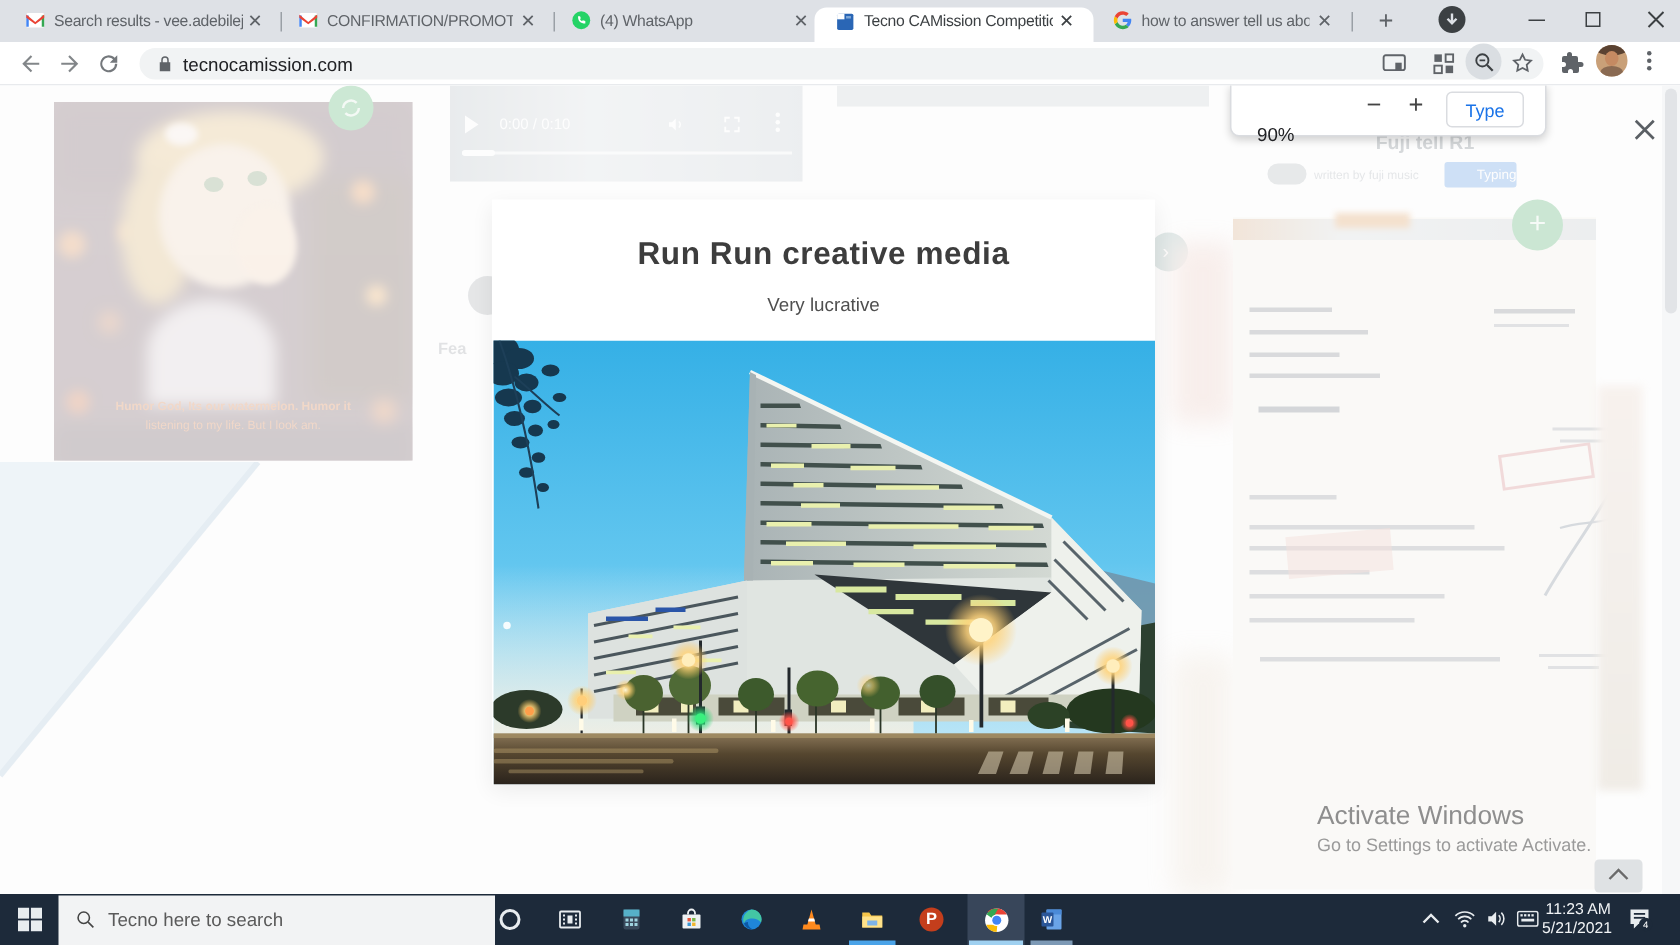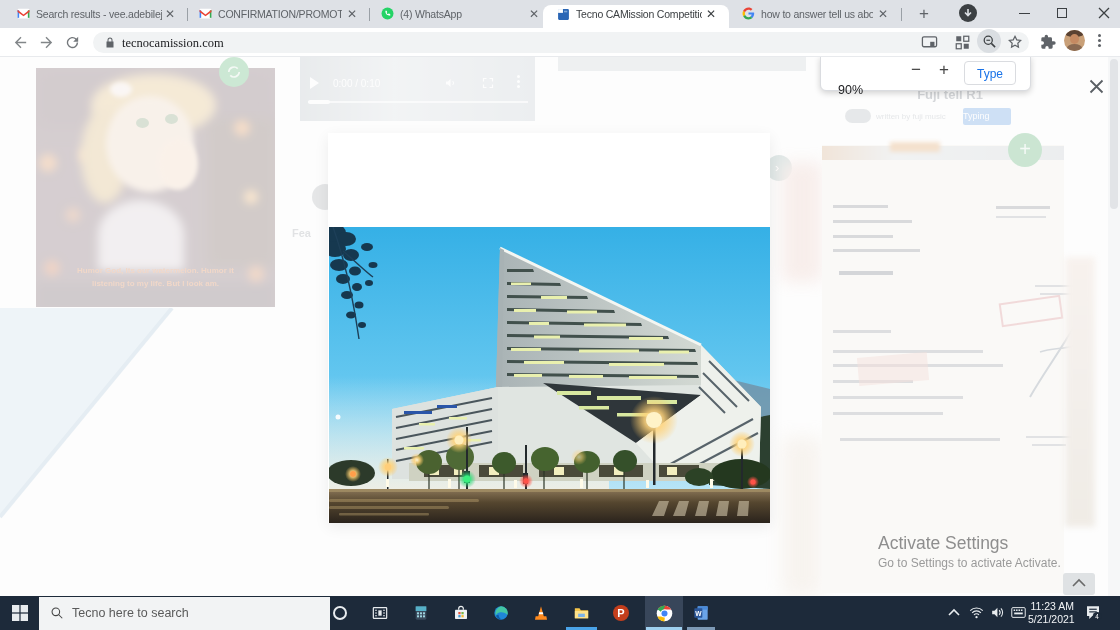--- a/index.html
+++ b/index.html
@@ -85,21 +85,21 @@
 
   <svg class="abs" style="left:64px;top:6px" width="17" height="17" viewBox="0 0 24 24">
       <path d="M17.6 6.4A8 8 0 1 0 20 12h-2.1a6 6 0 1 1-1.8-4.2L13 11h7V4l-2.4 2.4z" fill="#74787c"></path>
     </svg>
 
   <div class="abs" style="left:93px;top:4px;width:936px;height:21px;background:#f1f3f4;border-radius:11px;"></div>
 
   <svg class="abs" style="left:104px;top:8px" width="12" height="13" viewBox="0 0 24 24">
       <path d="M17 10V7a5 5 0 0 0-10 0v3H5v12h14V10h-2zm-8-3a3 3 0 0 1 6 0v3H9V7z" fill="#5f6368"></path>
     </svg>
-  <div class="abs" style="left:122px;top:8px;font-size:12.5px;color:#202124;font-family:Liberation Serif, serif;">tecnocamission.com</div>
+  <div class="abs" style="left:122px;top:8px;font-size:12.5px;color:#202124;">tecnocamission.com</div>
 
   <svg class="abs" style="left:921px;top:7px" width="17" height="15" viewBox="0 0 24 20">
       <rect x="2" y="2" width="20" height="14" rx="2" fill="none" stroke="#5f6368" stroke-width="1.8"></rect>
       <rect x="13" y="9" width="6" height="7" fill="#5f6368"></rect>
     </svg>
   <svg class="abs" style="left:955px;top:7px" width="15" height="15" viewBox="0 0 24 24" fill="#5f6368">
       <rect x="2" y="2" width="8" height="8"></rect>
       <rect x="14" y="2" width="8" height="8" fill="none" stroke="#5f6368" stroke-width="2"></rect>
       <rect x="2" y="14" width="8" height="8" fill="none" stroke="#5f6368" stroke-width="2"></rect>
       <rect x="14" y="14" width="8" height="8"></rect>
@@ -173,21 +173,21 @@
       <div class="abs" style="left:100px;top:50px;width:13px;height:10px;border-radius:50%;background:#6a8a58;"></div>
       <div class="abs" style="left:129px;top:46px;width:13px;height:10px;border-radius:50%;background:#6a8a58;"></div>
 
       <div class="abs" style="left:74px;top:14px;width:22px;height:15px;border-radius:50%;background:#f4e4dc;filter:blur(2px);"></div>
 
       <div class="abs" style="left:122px;top:70px;width:40px;height:52px;border-radius:50%;background:#f2cfae;filter:blur(2px);"></div>
 
       <div class="abs" style="left:62px;top:132px;width:86px;height:70px;border-radius:50% 50% 0 0;background:#d2c6cc;filter:blur(5px);"></div>
 
       <div class="abs" style="left:0;top:198px;width:239px;text-align:center;font-size:8px;color:#cf6526;font-weight:bold;">Humor God, Its our watermelon. Humor it</div>
-      <div class="abs" style="left:0;top:211px;width:239px;text-align:center;font-size:8px;color:#cf6526;font-weight:bold;">listening to my life. But I look am.</div>
+      <div class="abs" style="left:0;top:211px;width:239px;text-align:center;font-size:8px;color:#cf6526;font-weight:normal;">listening to my life. But I look am.</div>
     </div>
 
     <div class="abs" style="left:219px;top:0px;width:30px;height:30px;border-radius:50%;background:#35a854;"></div>
     <svg class="abs" style="left:225px;top:6px" width="18" height="18" viewBox="0 0 24 24">
         <path d="M5 12a7 7 0 0 1 12-4.5M19 12a7 7 0 0 1-12 4.5" stroke="#d8eedd" stroke-width="2.2" fill="none"></path>
       </svg>
 
     <div class="abs" style="left:292px;top:170px;font-size:11px;color:#8a9096;font-weight:bold;">Fea</div>
 
     <div class="abs" style="left:558px;top:0;width:248px;height:14px;background:#c2c8cc;"></div>
@@ -197,21 +197,21 @@
     <div class="abs" style="left:775px;top:103px;font-size:13px;color:#fff;">›</div>
 
     <div class="abs" style="left:312px;top:127px;width:26px;height:26px;border-radius:50%;background:#9aa0a6;"></div>
 
     <div class="abs" style="left:782px;top:105px;width:40px;height:120px;background:#e8c0b4;filter:blur(8px);"></div>
     <div class="abs" style="left:782px;top:380px;width:40px;height:160px;background:#e6d6c4;filter:blur(9px);"></div>
 
     <div class="abs" style="left:870px;top:30px;width:160px;text-align:center;font-size:13px;font-weight:bold;color:#5a646e;">Fuji tell R1</div>
     <div class="abs" style="left:845px;top:52px;width:26px;height:14px;border-radius:7px;background:#a2aab0;"></div>
     <div class="abs" style="left:876px;top:55px;font-size:8px;color:#9aa2aa;">written by fuji music</div>
-    <div class="abs" style="left:963px;top:51px;width:48px;height:17px;border-radius:2px;background:#3d86e0;color:#fff;font-size:9px;text-align:left;line-height:17px;">Typing</div>
+    <div class="abs" style="left:963px;top:51px;width:48px;height:17px;border-radius:2px;background:#3d86e0;color:#fff;font-size:9px;text-align:right;line-height:17px;">Typing</div>
 
     <div class="abs" style="left:822px;top:88px;width:242px;height:448px;background:#f3efe6;"></div>
     <div class="abs" style="left:822px;top:89px;width:242px;height:14px;background:linear-gradient(90deg,#cf9a6a,#cdd2d4 30%,#b8bfc4);"></div>
     <div class="abs" style="left:890px;top:85px;width:50px;height:10px;background:#d98a3a;filter:blur(2px);"></div>
 
     <div class="abs" style="left:1008px;top:76px;width:34px;height:34px;border-radius:50%;background:#2f9e4f;"></div>
     <div class="abs" style="left:1008px;top:76px;width:34px;height:34px;font-size:20px;color:#e0f2e4;text-align:center;line-height:32px;">+</div>
 
     <div class="abs" style="left:833px;top:148px;width:55px;height:3px;background:#6a7076;"></div>
     <div class="abs" style="left:833px;top:163px;width:79px;height:3px;background:#6a7076;"></div>
@@ -237,20 +237,22 @@
       </svg>
     <div class="abs" style="left:1035px;top:228px;width:46px;height:2px;background:#8a9096;"></div>
     <div class="abs" style="left:1040px;top:236px;width:38px;height:2px;background:#8a9096;"></div>
     <div class="abs" style="left:1026px;top:379px;width:46px;height:2px;background:#8a9096;"></div>
     <div class="abs" style="left:1032px;top:387px;width:34px;height:2px;background:#8a9096;"></div>
 
     <div class="abs" style="left:1065px;top:200px;width:30px;height:270px;background:linear-gradient(#e8d0c0,#d8c8b8 40%,#c8b8a0);filter:blur(3px);"></div>
   </div>
 
   <div class="abs" id="modal" style="left:328px;top:76px;width:442px;height:390px;background:#fff;box-shadow:0 4px 14px rgba(0,0,0,.07);">
+    <div class="abs" style="left:0;top:25px;width:442px;text-align:center;font-size:21px;font-weight:bold;color:#3d3d3d;letter-spacing:.4px;">Run Run creative media</div>
+    <div class="abs" style="left:0;top:63px;width:442px;text-align:center;font-size:12.5px;color:#4f4f4f;">Very lucrative</div>
 
     <svg class="abs" style="left:1px;top:94px" width="441" height="296" viewBox="0 0 441 296">
       <defs>
         <linearGradient id="sky" x1="0" y1="0" x2="0" y2="1">
           <stop offset="0" stop-color="#35b0e6"></stop>
           <stop offset=".5" stop-color="#62c6ef"></stop>
           <stop offset=".82" stop-color="#aadff5"></stop>
           <stop offset="1" stop-color="#cfeef8"></stop>
         </linearGradient>
         <linearGradient id="horiz" x1="0" y1="0" x2="0" y2="1">
@@ -478,21 +480,21 @@
     </svg>
   </div>
 
   <div class="abs" style="left:1108px;top:0;width:12px;height:539px;background:#f6f7f8;"></div>
   <div class="abs" style="left:1110px;top:2px;width:8px;height:150px;border-radius:4px;background:#e2e4e7;"></div>
 
   <svg class="abs" style="left:1089px;top:22px" width="15" height="15" viewBox="0 0 15 15">
       <path d="M1.5 1.5 L13.5 13.5 M13.5 1.5 L1.5 13.5" stroke="#5a5f64" stroke-width="1.8"></path>
     </svg>
 
-  <div class="abs" style="left:878px;top:476px;font-size:17.5px;color:#8e8e8e;">Activate Settings</div>
+  <div class="abs" style="left:878px;top:476px;font-size:17.5px;color:#8e8e8e;">Activate Windows</div>
   <div class="abs" style="left:878px;top:499px;font-size:12px;color:#9a9a9a;">Go to Settings to activate Activate.</div>
 
   <div class="abs" style="left:1063px;top:516px;width:32px;height:22px;background:#dfe2e4;border-radius:3px;"></div>
   <svg class="abs" style="left:1071px;top:521px" width="16" height="10" viewBox="0 0 16 10">
       <path d="M2 8 L8 2 L14 8" stroke="#6a6a6a" stroke-width="1.6" fill="none"></path>
     </svg>
 
   <div class="abs" style="left:820px;top:-1px;width:211px;height:35px;background:#fff;border-radius:0 0 6px 6px;border:1px solid #dadce0;box-shadow:0 2px 6px rgba(0,0,0,.18);"></div>
   <div class="abs" style="left:838px;top:26px;font-size:12.5px;color:#202124;">90%</div>
   <div class="abs" style="left:911px;top:3px;width:14px;font-size:17px;color:#444;">−</div>

